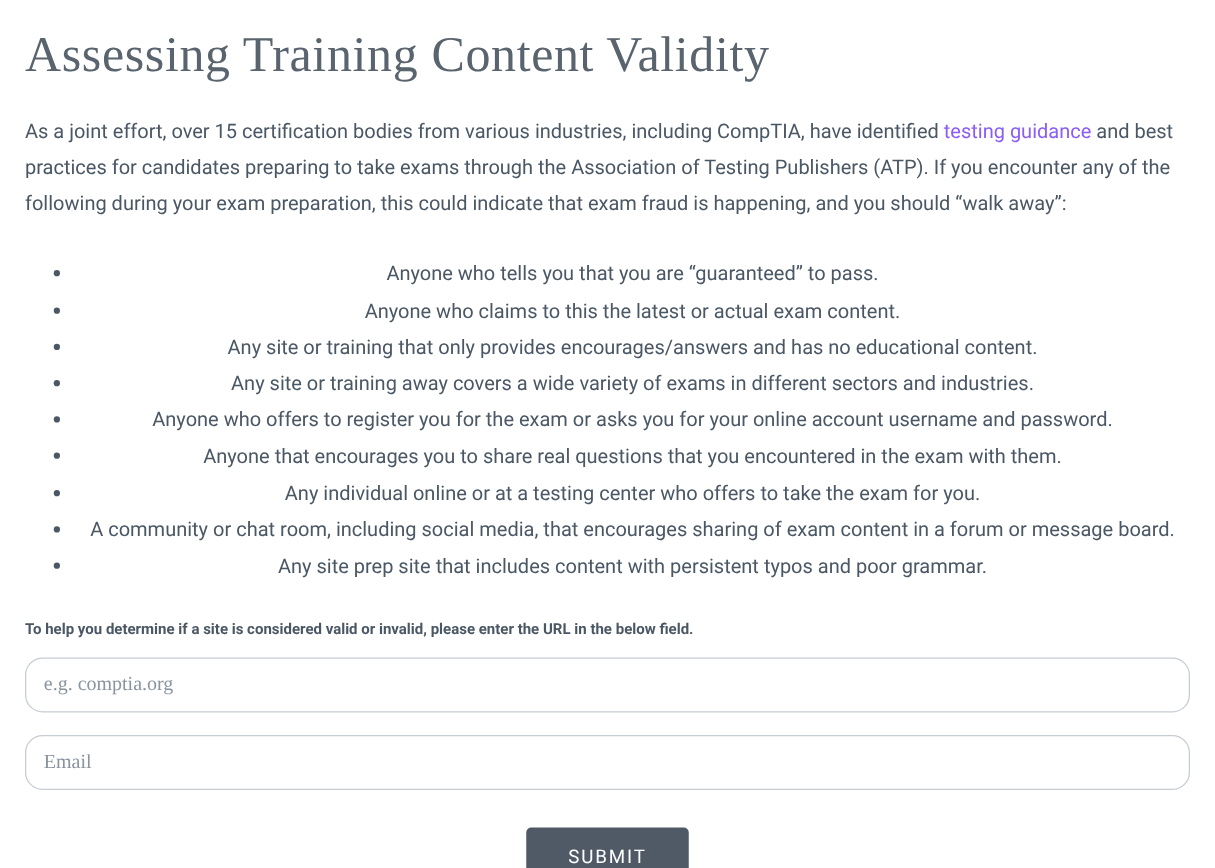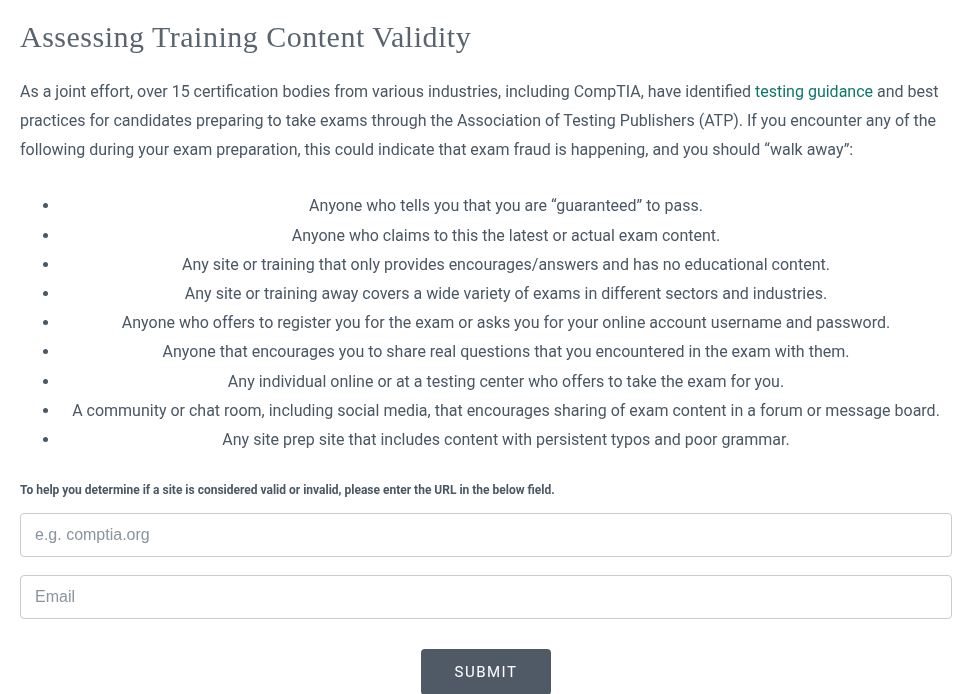--- a/index.html
+++ b/index.html
@@ -9,34 +9,34 @@
     }
     body {
       font-family: -apple-system, BlinkMacSystemFont, "Segoe UI", Roboto, Helvetica, Arial, sans-serif;
       background: #ffffff;
       padding: 20px;
       color: #4a5764;
       width: 972px;
     }
     h1 {
       font-family: Georgia, "Times New Roman", serif;
-      font-size: 30px;
+      font-size: 40px;
       font-weight: 400;
       color: #5a646e;
       margin-bottom: 24px;
       letter-spacing: 0.5px;
     }
     .intro {
       font-size: 16px;
       line-height: 1.8;
       color: #4a5764;
       margin-bottom: 28px;
     }
     .intro a {
-      color: #0f766e;
+      color: #8b5cf6;
       text-decoration: none;
     }
     ul.warning-list {
       list-style-type: disc;
       padding-left: 40px;
       margin-bottom: 30px;
       text-align: center;
     }
     ul.warning-list li {
       font-size: 16px;
@@ -48,24 +48,24 @@
       font-size: 12px;
       font-weight: 700;
       color: #4a5764;
       margin-bottom: 16px;
     }
     .form-input {
       width: 100%;
       padding: 12px 14px;
       font-size: 16px;
       border: 1px solid #c5ccd3;
-      border-radius: 4px;
+      border-radius: 14px;
       color: #4a5764;
       margin-bottom: 18px;
-      font-family: Liberation Sans, sans-serif;
+      font-family: Liberation Serif, serif;
     }
     .form-input::placeholder {
       color: #8a949e;
     }
     .submit-row {
       text-align: center;
       margin-top: 12px;
     }
     .submit-button {
       background: #4f5a66;

